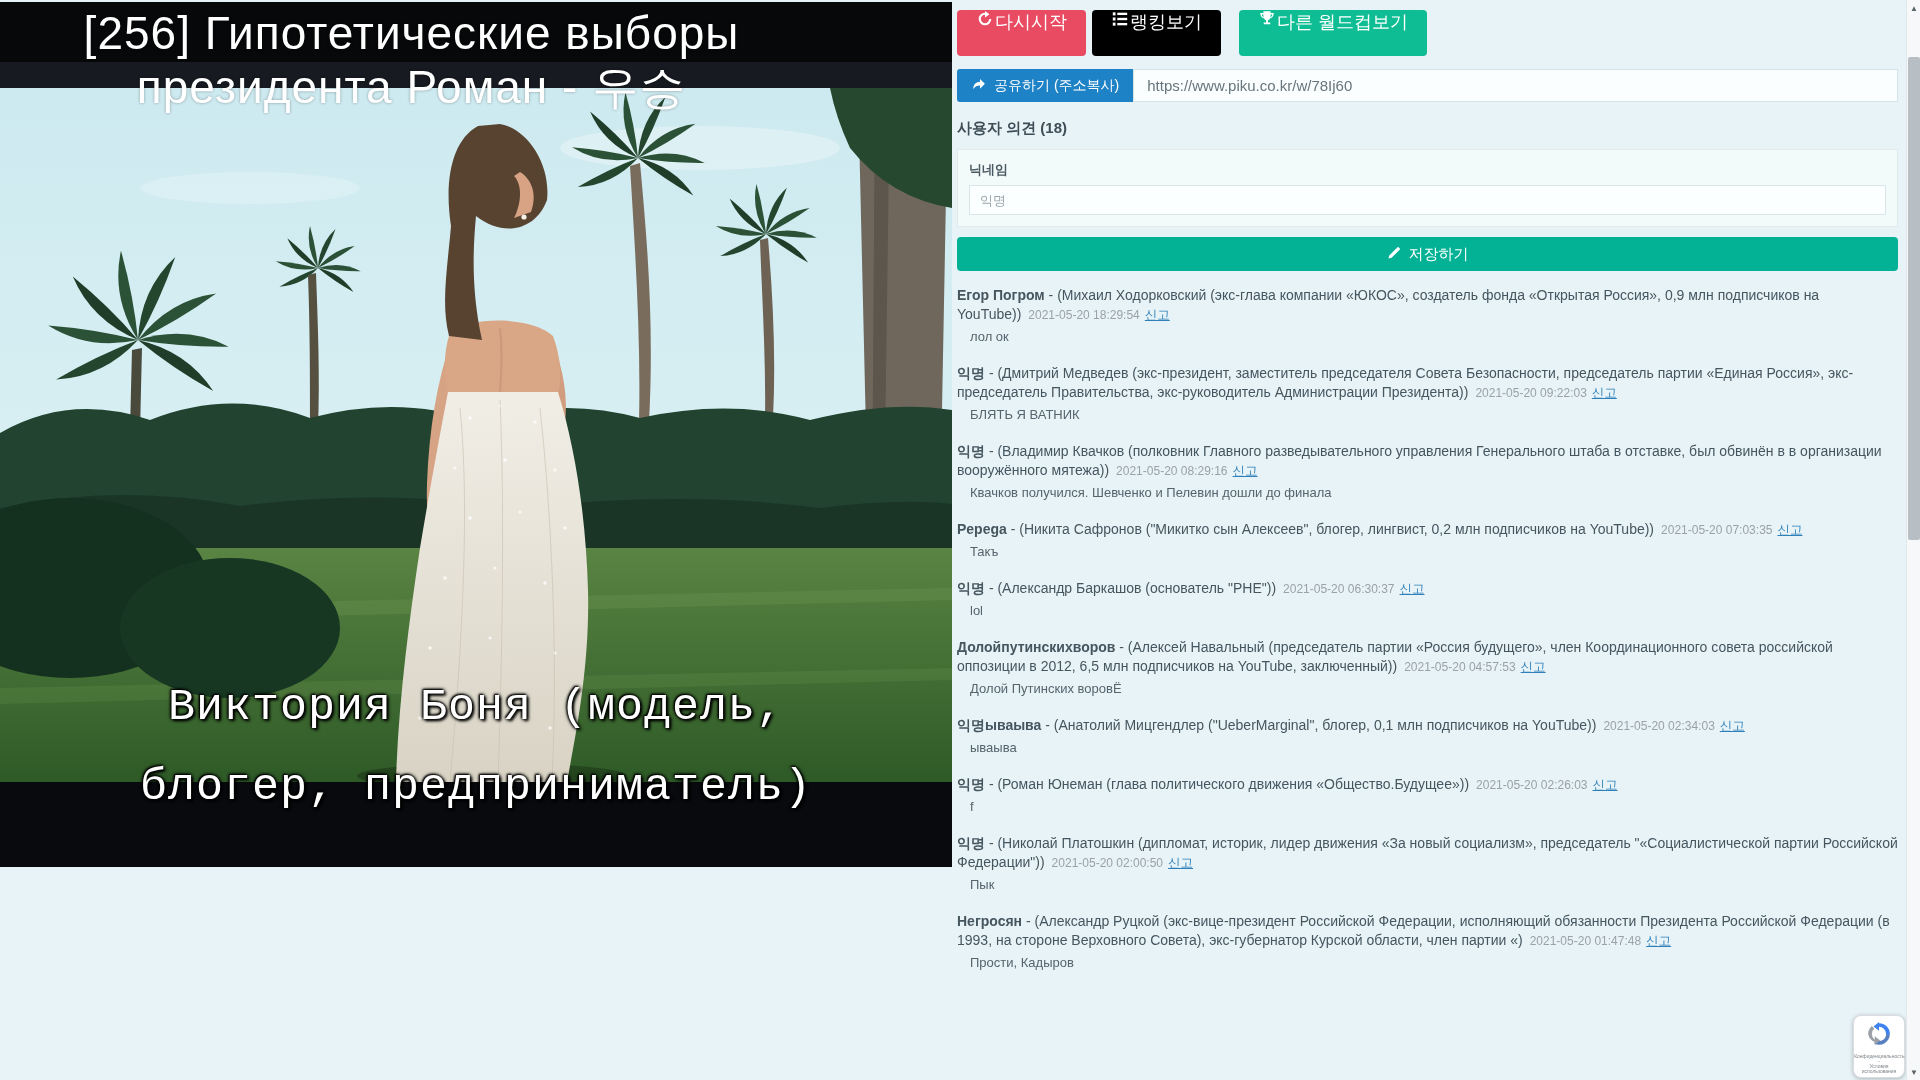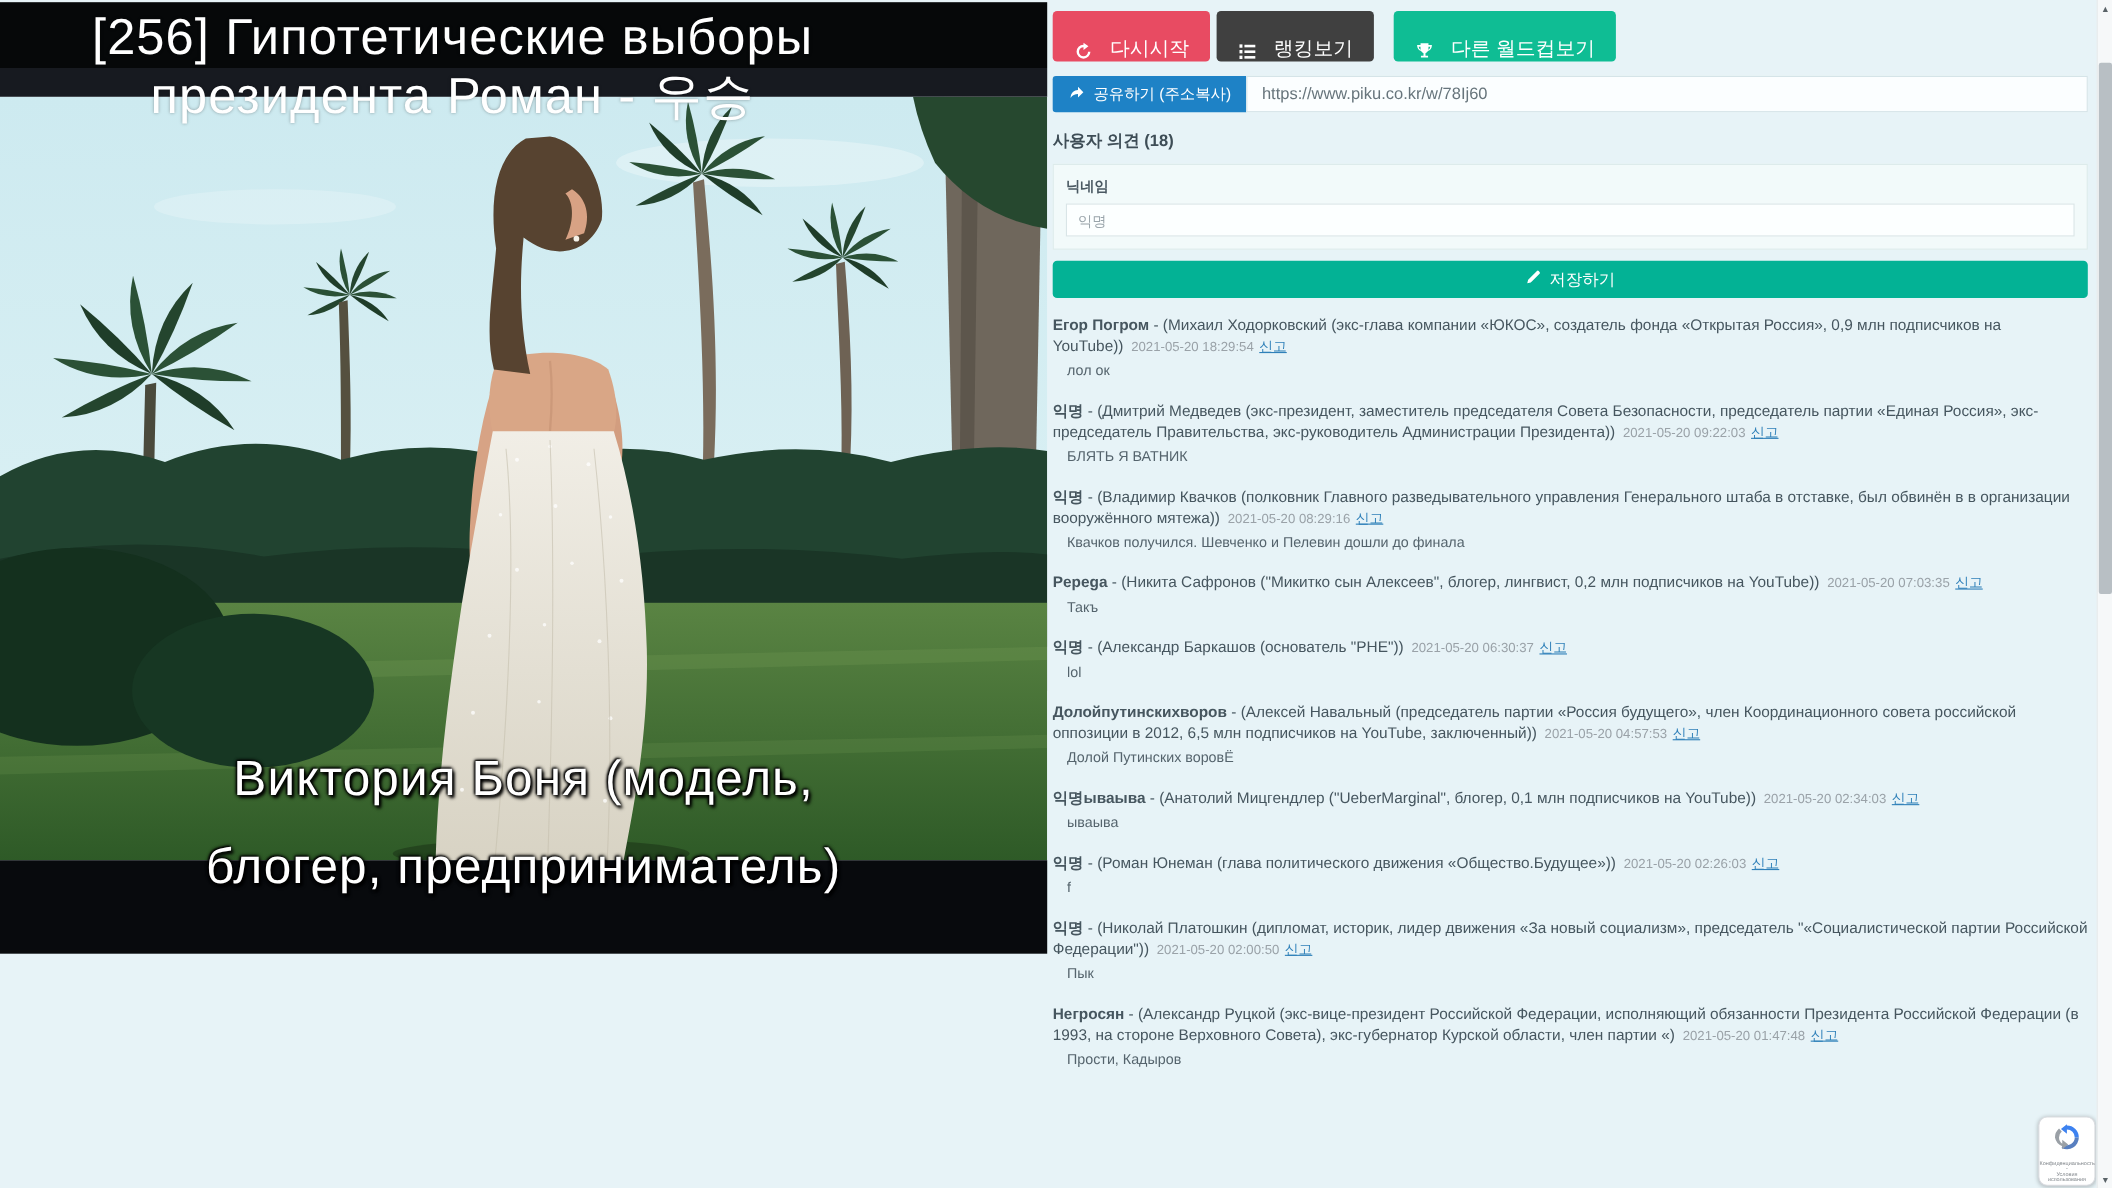--- a/index.html
+++ b/index.html
@@ -10,28 +10,28 @@
   #left { position:absolute; left:0; top:0; width:952px; height:1080px; }
   .band-top { position:absolute; top:2px; left:0; width:952px; height:86px;
     background:linear-gradient(#060809 0,#060809 60px,#171a20 60px,#171a20 100%); }
   .band-bottom { position:absolute; top:782px; left:0; width:952px; height:85px; background:#080a0d; }
   .photo { position:absolute; top:88px; left:0; width:952px; height:694px; display:block; }
   .title-text { position:absolute; top:6px; left:0; width:802px; text-align:center; z-index:5;
     color:#fff; font-size:46px; line-height:54px; letter-spacing:1px; font-weight:500;
     text-shadow:0 0 3px rgba(0,0,0,.35);padding-left:21px; }
   .caption-text { position:absolute; top:668px; left:0; width:952px; text-align:center; z-index:5;
     color:#fff; font-size:45px; line-height:80px; letter-spacing:1px; font-weight:500;
-    text-shadow:0 0 3px #000,0 0 4px #000,2px 2px 3px #000,-1px -1px 2px #000; }
+    text-shadow:0 0 3px #000,0 0 4px #000,2px 2px 3px #000,-1px -1px 2px #000;font-family:Liberation Mono, monospace; }
 
   
   #right { position:absolute; left:952px; top:0; width:954px; height:1080px; overflow:hidden; }
   .inner { position:absolute; left:5px; top:0; width:941px; }
 
   .btns { margin-top:10px; display:flex; }
-  .btn { height:46px; padding:0 19px; display:inline-flex; align-items:flex-end; gap:15px;
+  .btn { height:46px; padding:0 19px; display:inline-flex; align-items:flex-start; gap:1px;
     color:#fff; font-size:18px; font-weight:500; border:none; border-radius:4px; cursor:pointer; }
   .btn + .btn { margin-left:6px; }
   .btn-other { margin-left:18px !important; }
   .btn svg { display:block; }
 
   .share-row { margin-top:13px; display:flex; height:33px; }
   .share-btn { background:#1e82c6; color:#fff; font-size:14px; font-weight:500; border:none;
     padding:10px 14px; display:inline-flex; align-items:center; gap:8px; border-radius:3px 0 0 3px; cursor:pointer; }
   .url-box { flex:1; background:#fbfeff; border:1px solid #d5e4e8; font-size:15px; color:#67757c;
     padding:0 13px; outline:none; }
@@ -197,21 +197,21 @@
 
     <div class="btns">
       <button class="btn" style="background:#e84b62">
         <span>
             <svg width="18" height="18" viewBox="0 0 20 20">
               <path d="M10 3 a7 7 0 1 0 7 7 h-2.4 a4.6 4.6 0 1 1 -4.6 -4.6 v2.8 L15 4.6 10 1 Z" fill="#fff"></path>
             </svg>
           </span>
         <span>다시시작</span>
       </button>
-      <button class="btn" style="background:#404040">
+      <button class="btn" style="background:#000000">
         <span>
             <svg width="18" height="18" viewBox="0 0 20 20" fill="#fff">
               <rect x="7" y="3" width="11" height="2.6"></rect>
               <rect x="7" y="8.7" width="11" height="2.6"></rect>
               <rect x="7" y="14.4" width="11" height="2.6"></rect>
               <rect x="2" y="2.6" width="3" height="3.4"></rect>
               <rect x="2" y="8.3" width="3" height="3.4"></rect>
               <rect x="2" y="14" width="3" height="3.4"></rect>
             </svg>
           </span>

